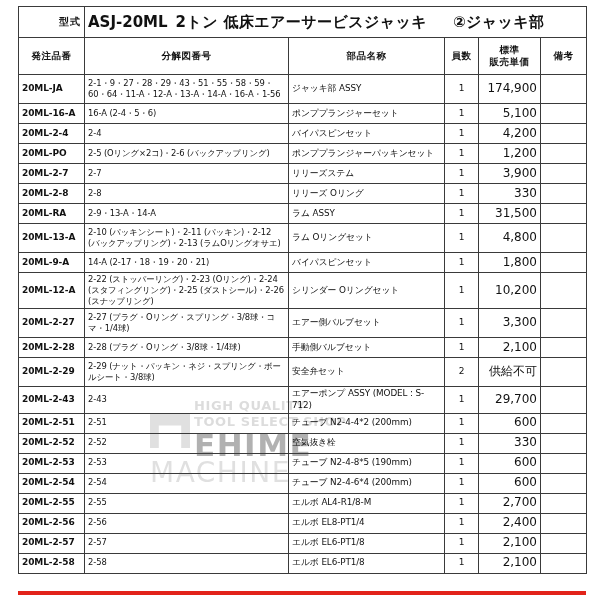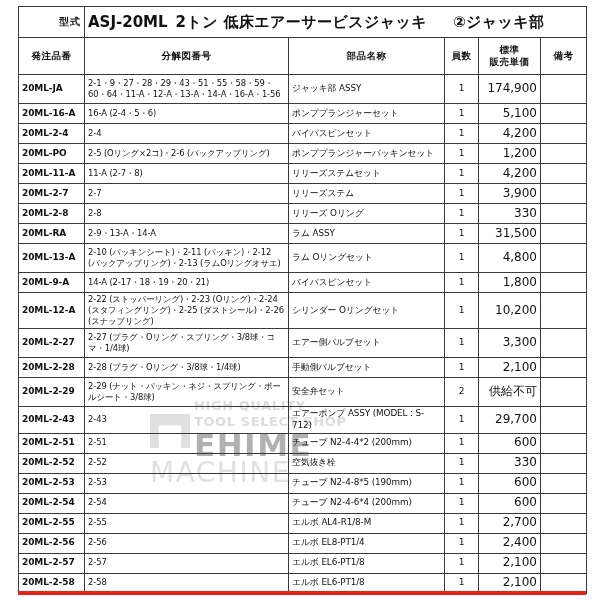--- a/index.html
+++ b/index.html
@@ -251,28 +251,20 @@
         </tr>
         <tr>
           <td class="order">20ML-PO</td>
           <td class="dia">2-5 (Oリング×2コ)・2-6 (バックアップリング)</td>
           <td class="name">ポンププランジャーパッキンセット</td>
           <td class="qty">1</td>
           <td class="price">1,200</td>
           <td class="note"></td>
         </tr>
         <tr>
-          <td class="order">20ML-11-A</td>
-          <td class="dia">11-A (2-7・8)</td>
-          <td class="name">リリーズステムセット</td>
-          <td class="qty">1</td>
-          <td class="price">4,200</td>
-          <td class="note"></td>
-        </tr>
-        <tr>
           <td class="order">20ML-2-7</td>
           <td class="dia">2-7</td>
           <td class="name">リリーズステム</td>
           <td class="qty">1</td>
           <td class="price">3,900</td>
           <td class="note"></td>
         </tr>
         <tr>
           <td class="order">20ML-2-8</td>
           <td class="dia">2-8</td>

